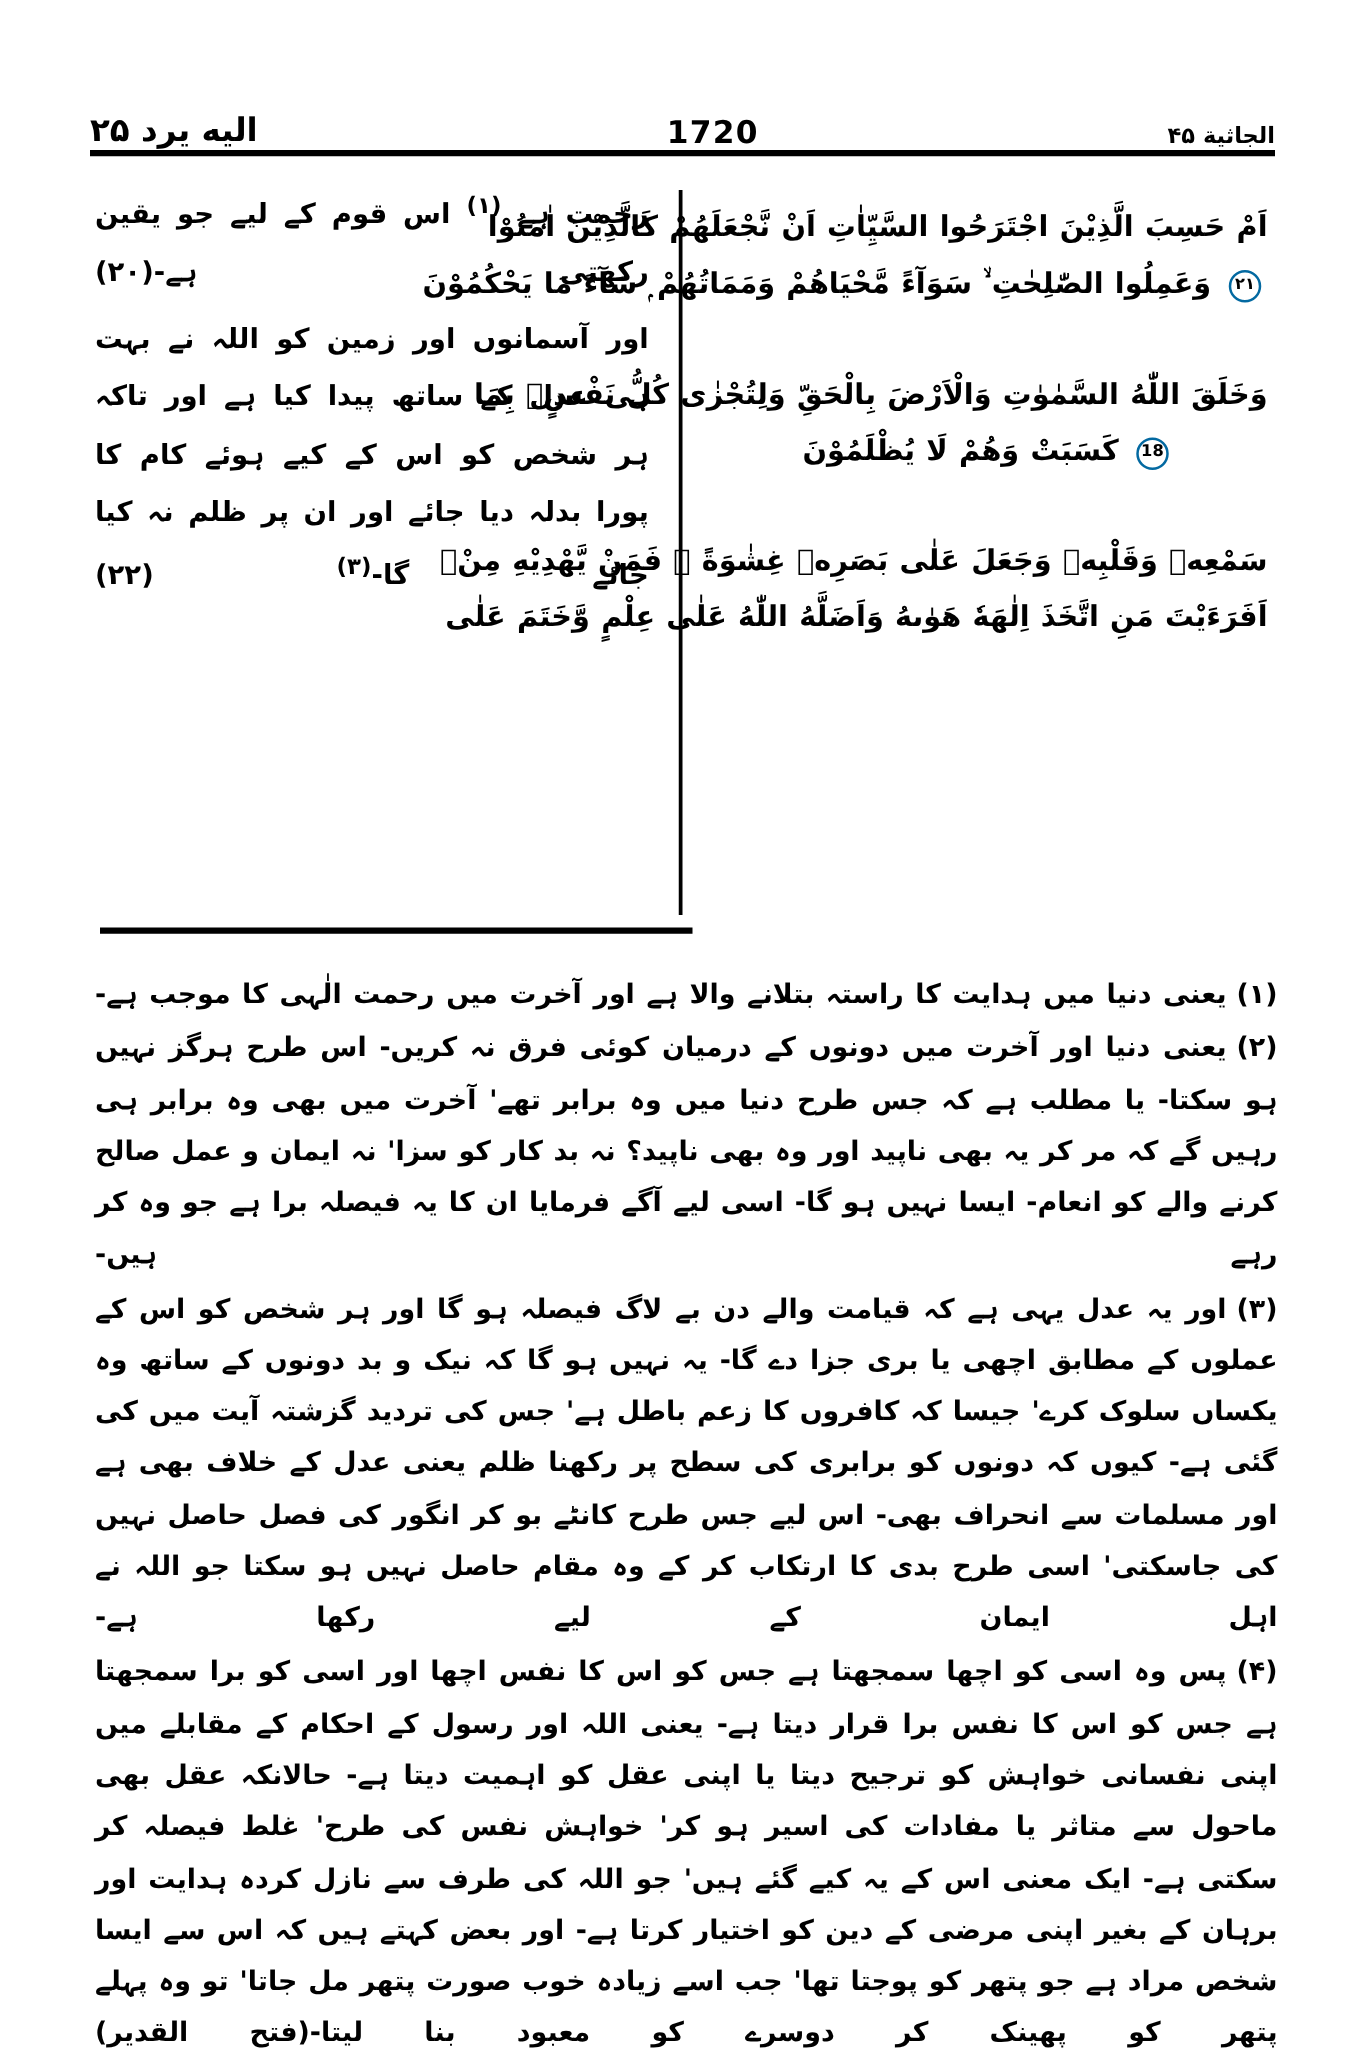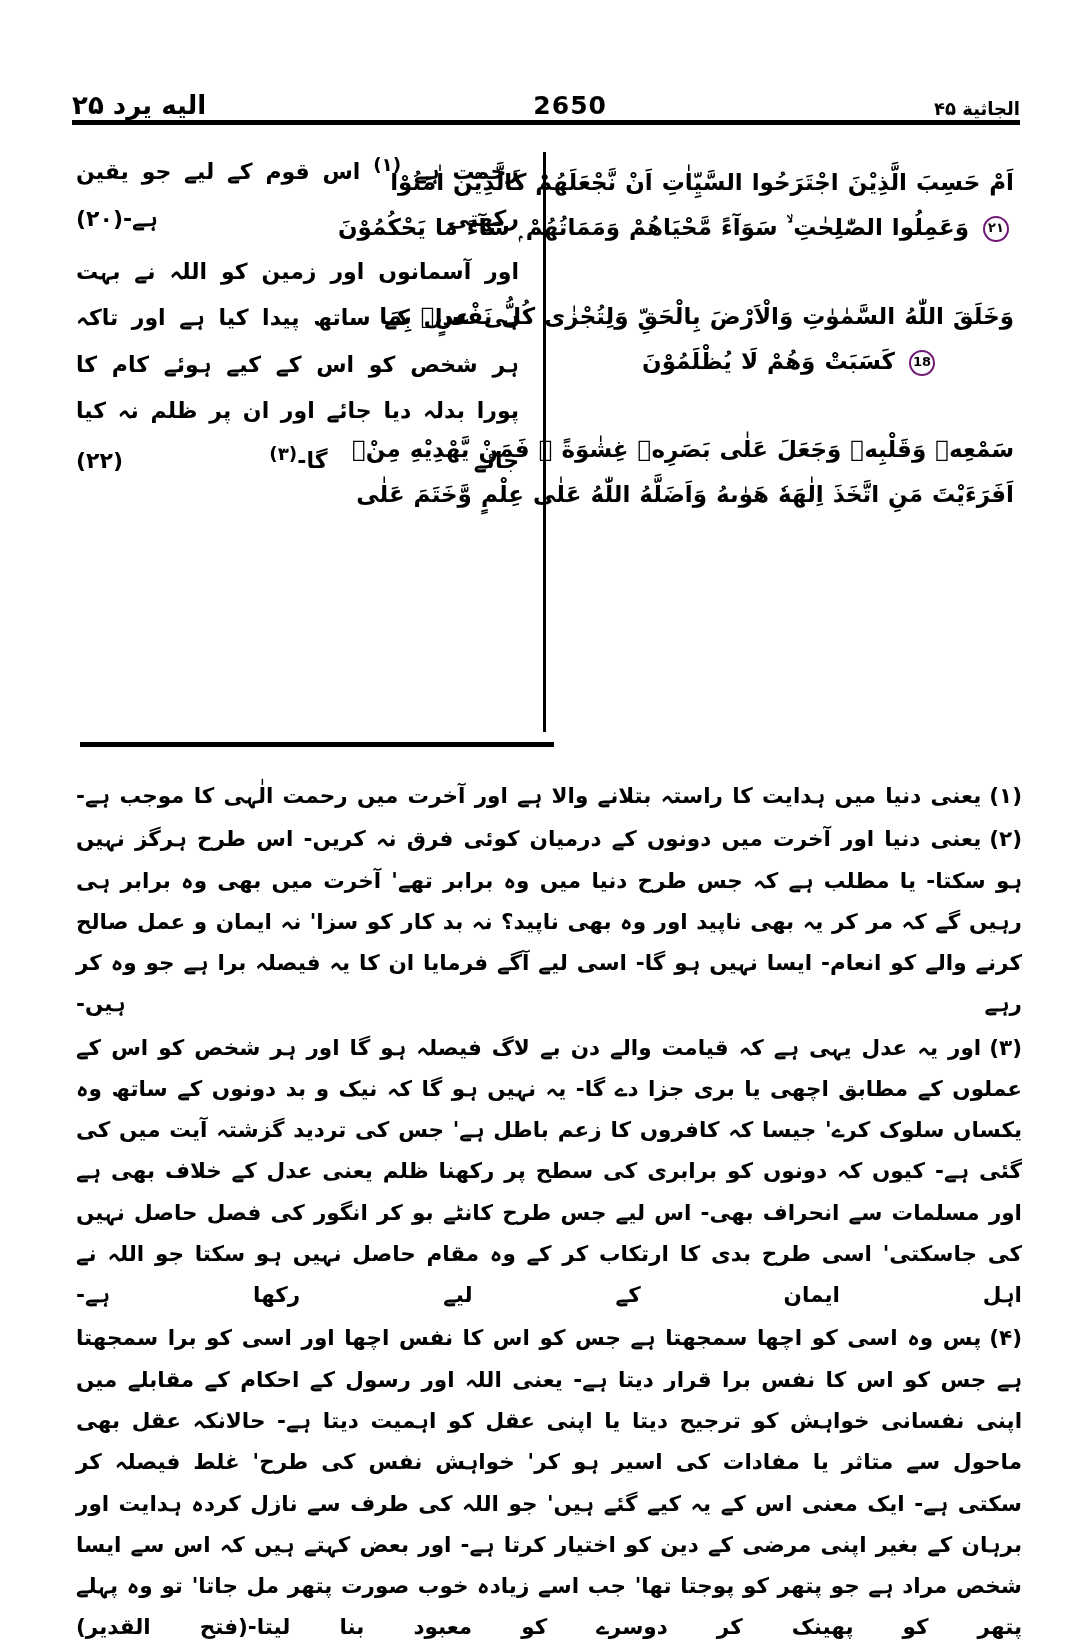--- a/index.html
+++ b/index.html
@@ -102,21 +102,21 @@
     font-weight: 700;
     letter-spacing: 0px;
     word-spacing: 1px;
     text-align: center;
     margin-bottom: 44px;
   }
   .ayah-block:last-child { margin-bottom: 0; }
   .ayah-line { display: block; white-space: nowrap; }
   .ayah-num {
     display: inline-block;
-    border: 2px solid #701a75;
+    border: 2px solid #0369a1;
     border-radius: 50%;
     width: 22px;
     height: 22px;
     line-height: 20px;
     font-size: 13px;
     text-align: center;
     font-weight: 700;
     vertical-align: 3px;
     margin: 0 5px;
   }
@@ -168,21 +168,21 @@
     display: inline-block;
   }
 </style>
 </head>
 <body>
 
 <div class="page">
 
   <div class="header">
     <span class="header-item header-surah">الجاثية ۴۵</span>
-    <span class="header-item header-page">2650</span>
+    <span class="header-item header-page">1720</span>
     <span class="header-item header-juz">الیه یرد ۲۵</span>
   </div>
   <div class="header-rule"></div>
 
   <div class="body-cols">
 
     <div class="col-arabic">
       <div class="ayah-block">
         <span class="ayah-line">اَمْ حَسِبَ الَّذِيْنَ اجْتَرَحُوا السَّيِّاٰتِ اَنْ نَّجْعَلَهُمْ كَالَّذِيْنَ اٰمَنُوْا</span>
         <span class="ayah-line">

